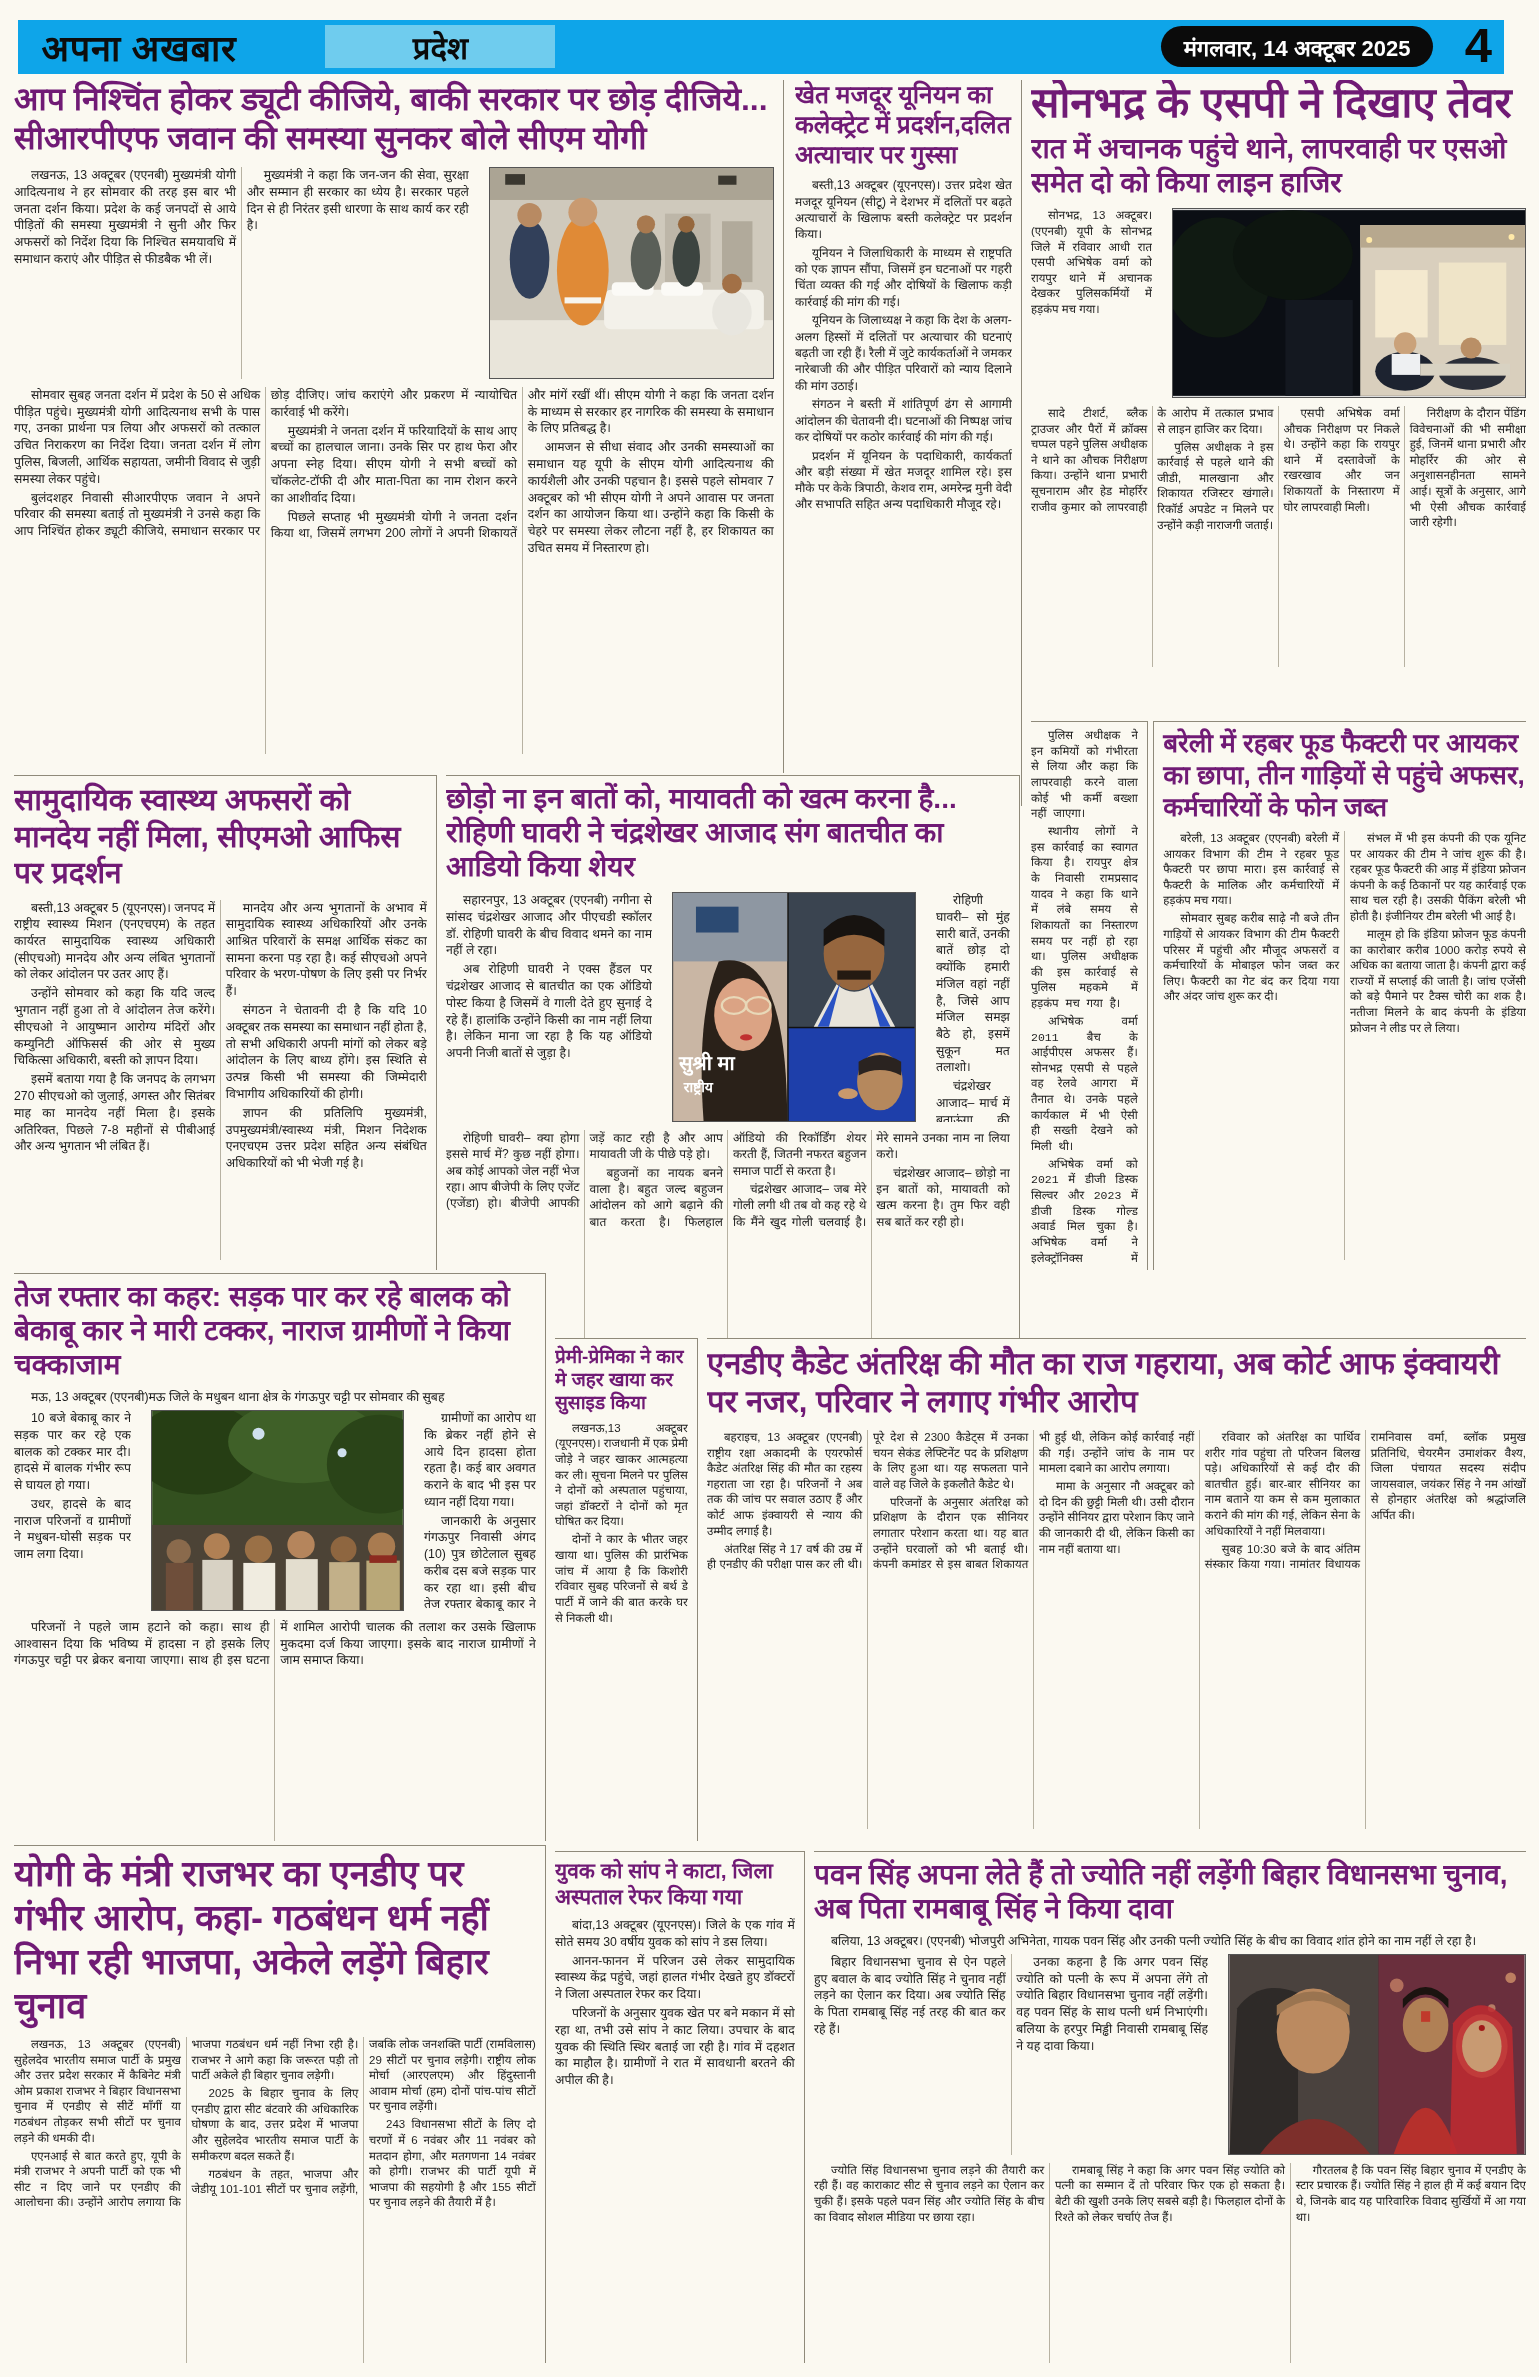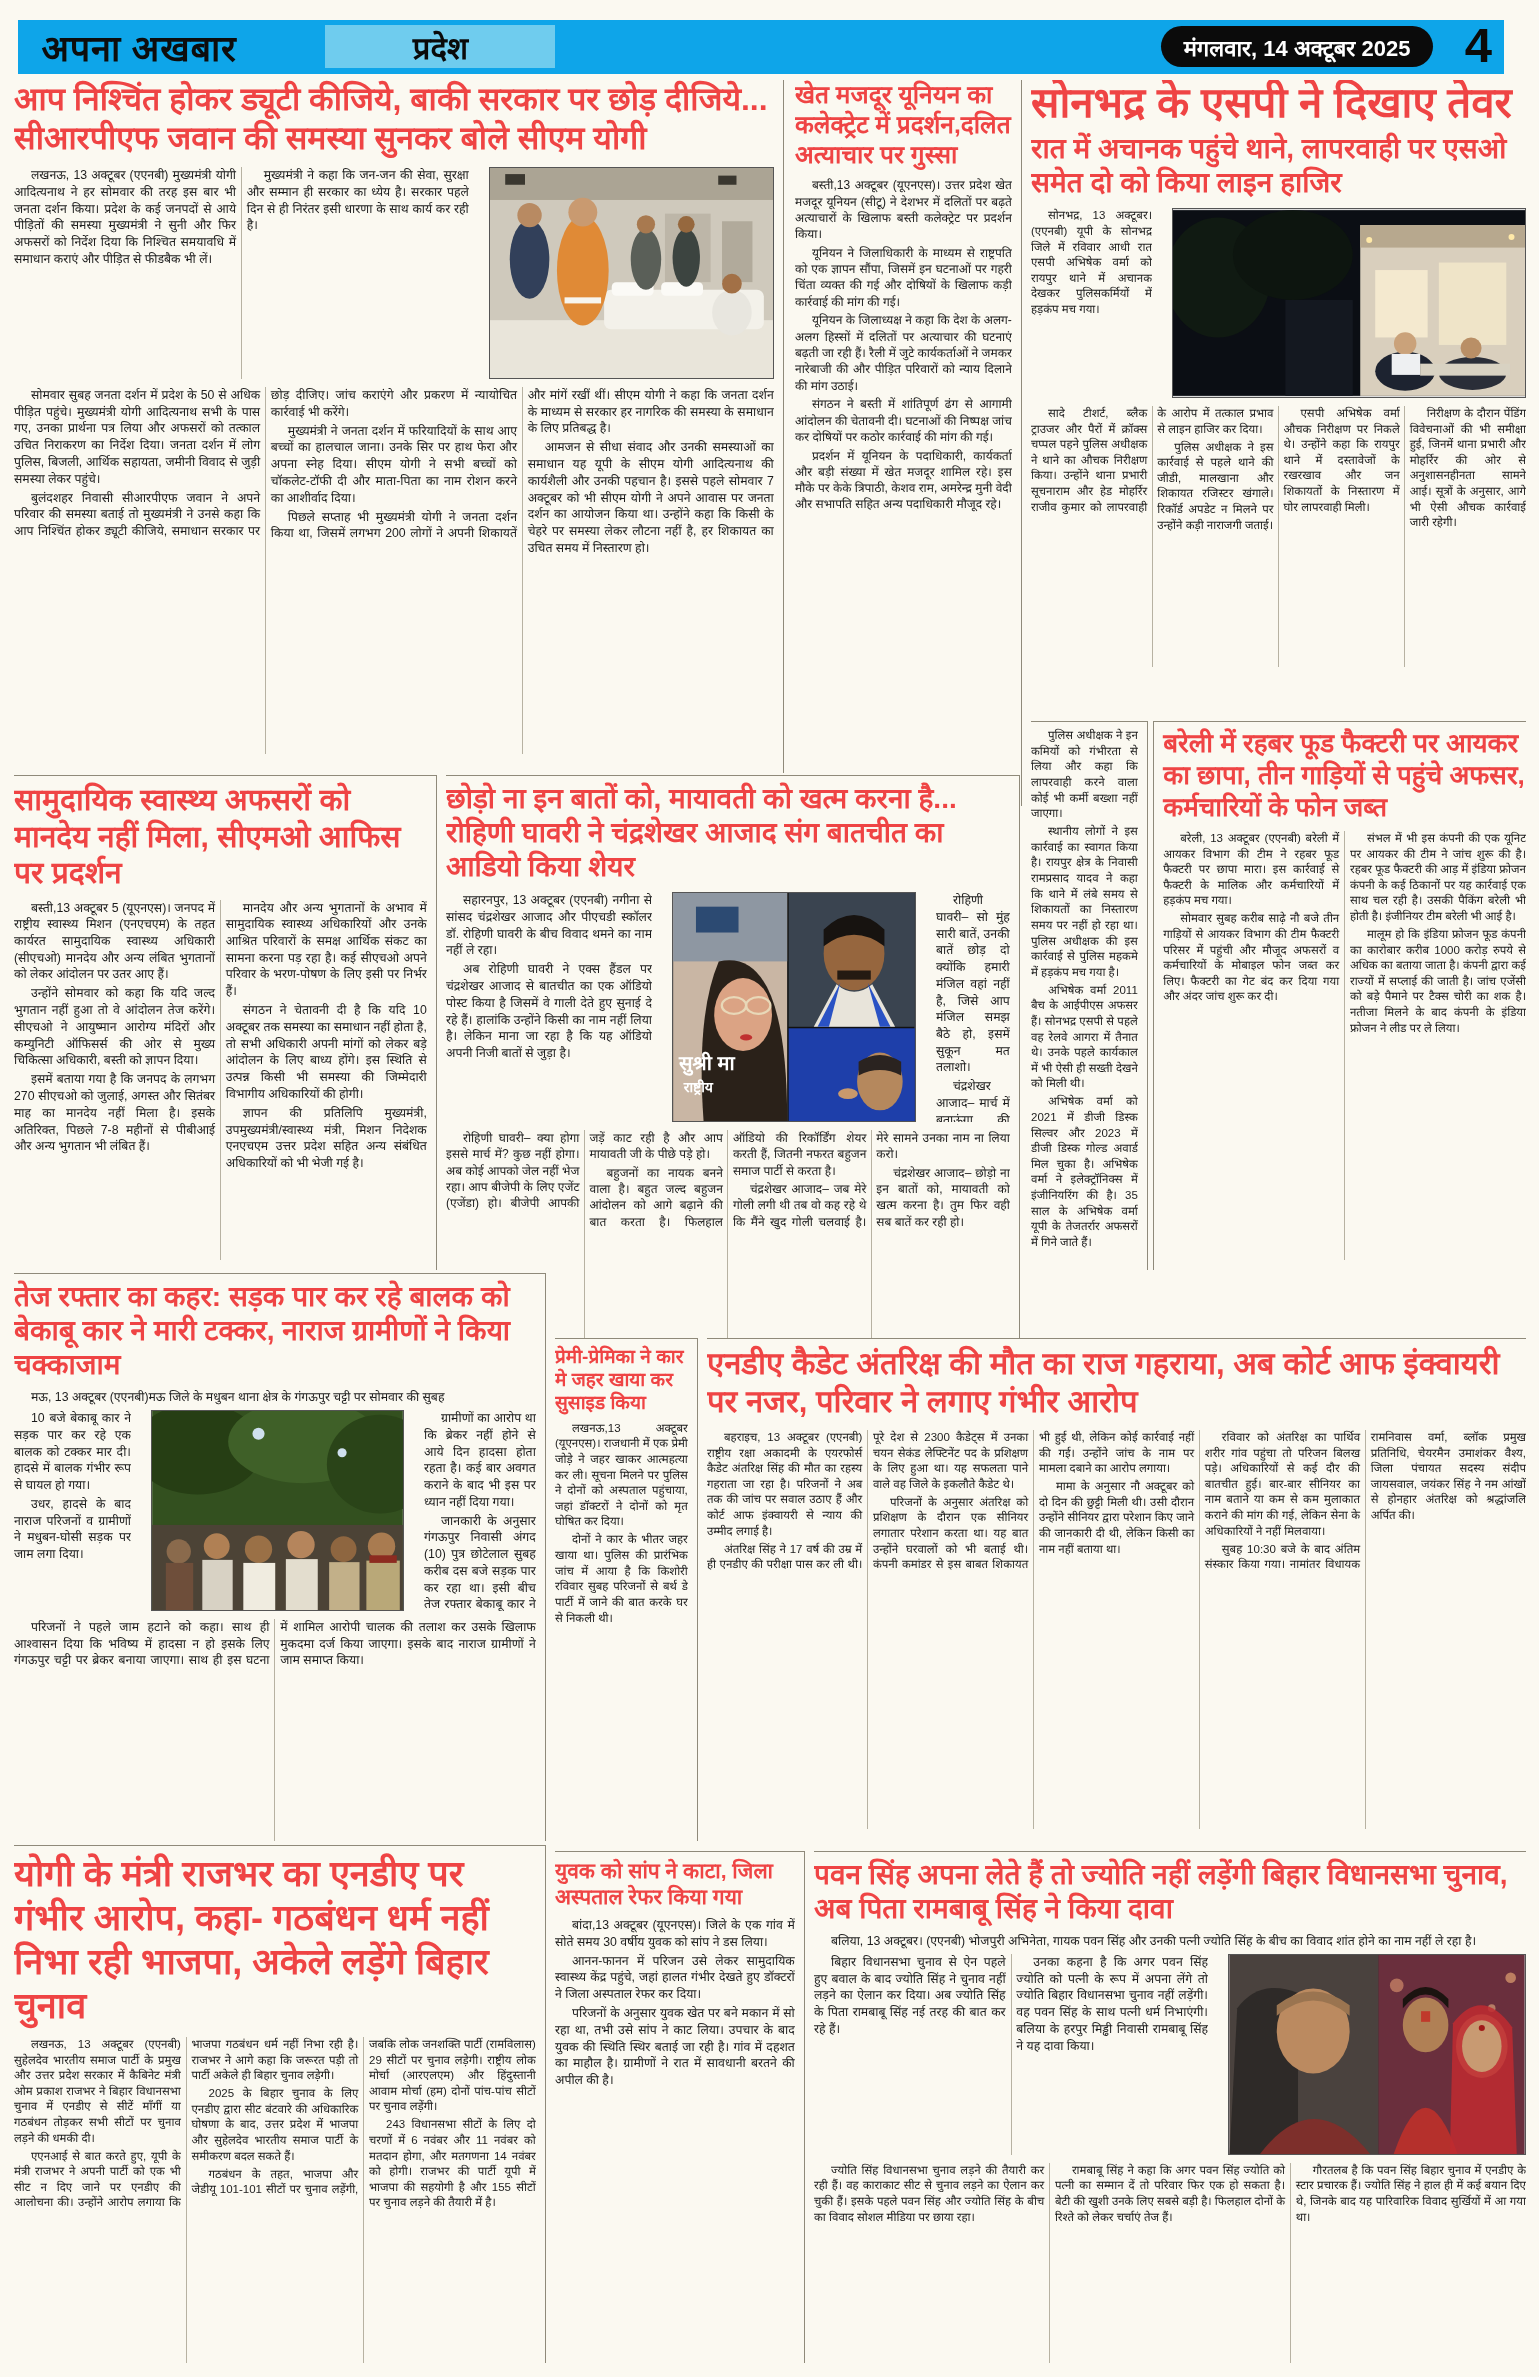--- a/index.html
+++ b/index.html
@@ -23,21 +23,21 @@
   }
   .section-label{ font-size:31px; font-weight:bold; color:#0a0a0a;}
   .date-pill{
     position:absolute; right:71px; top:6.1px; height:41px; padding:0 23px;
     background:#0b0b0b; border-radius:21px; display:flex; align-items:center;
   }
   .date-text{ color:#ffffff; font-size:22px; font-weight:bold; }
   .page-num{ position:absolute; right:12.3px; top:-3.1px; font-size:49px; font-weight:bold; color:#0b0b0b;}
   
   .art{ position:absolute; overflow:hidden; }
-  .hl{ font-weight:bold; color:#ef4444; line-height:1.22; }
+  .hl{ font-weight:bold; color:#701a75; line-height:1.22; }
   .bt{ font-size:12.3px; line-height:1.36; text-align:justify; color:#1c1c1c;}
   .bt p{ margin:0 0 2.3px 0; text-indent:17px; }
   .cols2{ column-count:2; column-gap:10.7px; column-rule:0.8px solid #b7b2a2;}
   .cols3{ column-count:3; column-gap:10.7px; column-rule:0.8px solid #b7b2a2;}
   .cols4{ column-count:4; column-gap:10px; column-rule:0.8px solid #b7b2a2;}
   .cols5{ column-count:5; column-gap:10.7px; column-rule:0.8px solid #b7b2a2;}
   .rule-r{ border-right:0.8px solid #8f8a7a; padding-right:9.2px;}
   .rule-l{ border-left:0.8px solid #8f8a7a; padding-left:9.2px;}
   .rule-t{ border-top:0.8px solid #8f8a7a; padding-top:6.1px;}
   .photo{ background:#ddd; overflow:hidden; position:relative; border:0.8px solid #555;}
@@ -143,21 +143,21 @@
   </div>
   <div class="bt cols4" style="margin-top:7.7px;font-size:11.5px;height:261px;overflow:hidden;">
       <p>सादे टीशर्ट, ब्लैक ट्राउजर और पैरों में क्रॉक्स चप्पल पहने पुलिस अधीक्षक ने थाने का औचक निरीक्षण किया। उन्होंने थाना प्रभारी सूचनाराम और हेड मोहर्रिर राजीव कुमार को लापरवाही के आरोप में तत्काल प्रभाव से लाइन हाजिर कर दिया।</p>
       <p>पुलिस अधीक्षक ने इस कार्रवाई से पहले थाने की जीडी, मालखाना और शिकायत रजिस्टर खंगाले। रिकॉर्ड अपडेट न मिलने पर उन्होंने कड़ी नाराजगी जताई।</p>
       <p>एसपी अभिषेक वर्मा औचक निरीक्षण पर निकले थे। उन्होंने कहा कि रायपुर थाने में दस्तावेजों के रखरखाव और जन शिकायतों के निस्तारण में घोर लापरवाही मिली।</p>
       <p>निरीक्षण के दौरान पेंडिंग विवेचनाओं की भी समीक्षा हुई, जिनमें थाना प्रभारी और मोहर्रिर की ओर से अनुशासनहीनता सामने आई। सूत्रों के अनुसार, आगे भी ऐसी औचक कार्रवाई जारी रहेगी।</p>
     </div>
 </section>
 
 <section class="art rule-t rule-r" style="left:1031px;top:721px;width:117px;height:549px;">
-  <div class="bt" style="font-size:11.5px;height:537px;overflow:hidden;">
+  <div class="bt" style="font-size:11.5px;height:537px;overflow:hidden;font-family:Liberation Mono, monospace;">
       <p>पुलिस अधीक्षक ने इन कमियों को गंभीरता से लिया और कहा कि लापरवाही करने वाला कोई भी कर्मी बख्शा नहीं जाएगा।</p>
       <p>स्थानीय लोगों ने इस कार्रवाई का स्वागत किया है। रायपुर क्षेत्र के निवासी रामप्रसाद यादव ने कहा कि थाने में लंबे समय से शिकायतों का निस्तारण समय पर नहीं हो रहा था। पुलिस अधीक्षक की इस कार्रवाई से पुलिस महकमे में हड़कंप मच गया है।</p>
       <p>अभिषेक वर्मा 2011 बैच के आईपीएस अफसर हैं। सोनभद्र एसपी से पहले वह रेलवे आगरा में तैनात थे। उनके पहले कार्यकाल में भी ऐसी ही सख्ती देखने को मिली थी।</p>
       <p>अभिषेक वर्मा को 2021 में डीजी डिस्क सिल्वर और 2023 में डीजी डिस्क गोल्ड अवार्ड मिल चुका है। अभिषेक वर्मा ने इलेक्ट्रॉनिक्स में इंजीनियरिंग की है। 35 साल के अभिषेक वर्मा यूपी के तेजतर्रार अफसरों में गिने जाते हैं।</p>
     </div>
 </section>
 
 <section class="art rule-t rule-r" style="left:14px;top:775px;width:423px;height:495px;">
   <h2 class="hl" style="font-size:30px;margin-bottom:7.7px;">सामुदायिक स्वास्थ्य अफसरों को मानदेय नहीं मिला, सीएमओ आफिस पर प्रदर्शन</h2>
   <div class="bt cols2" style="height:360px;overflow:hidden;">

